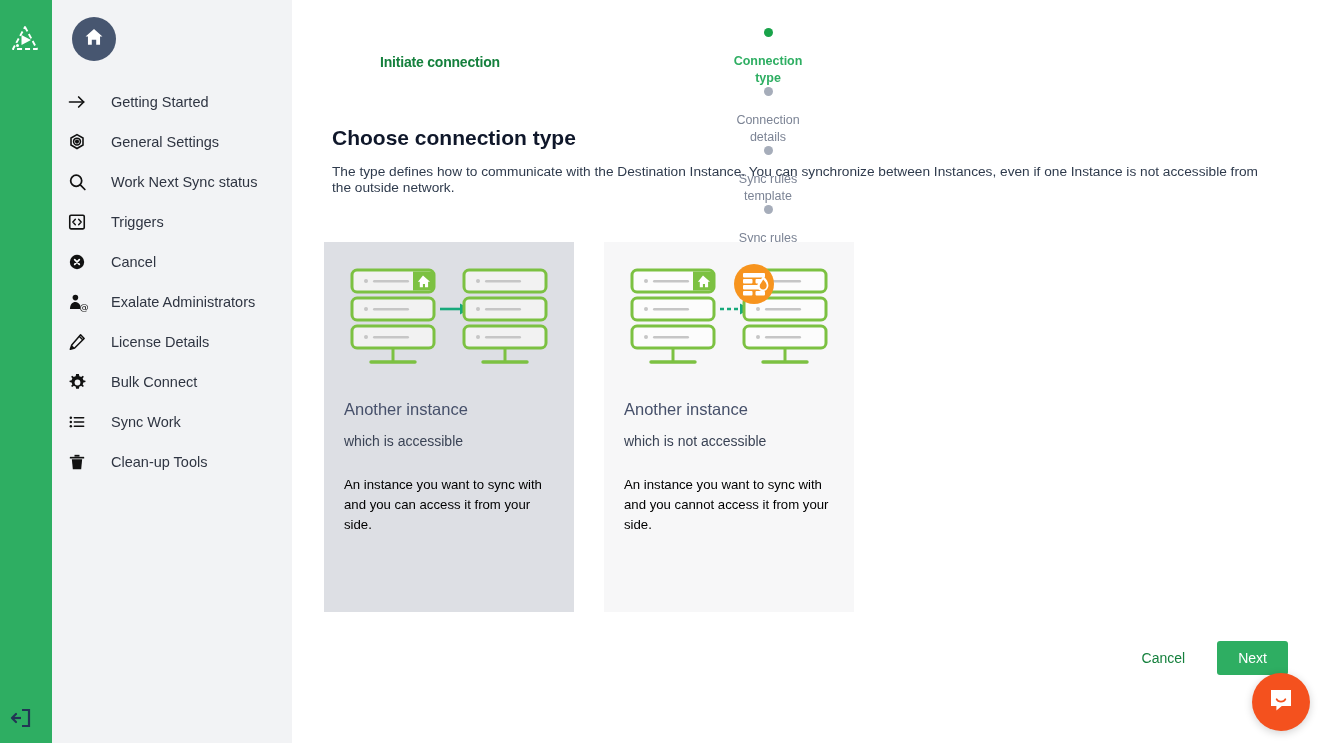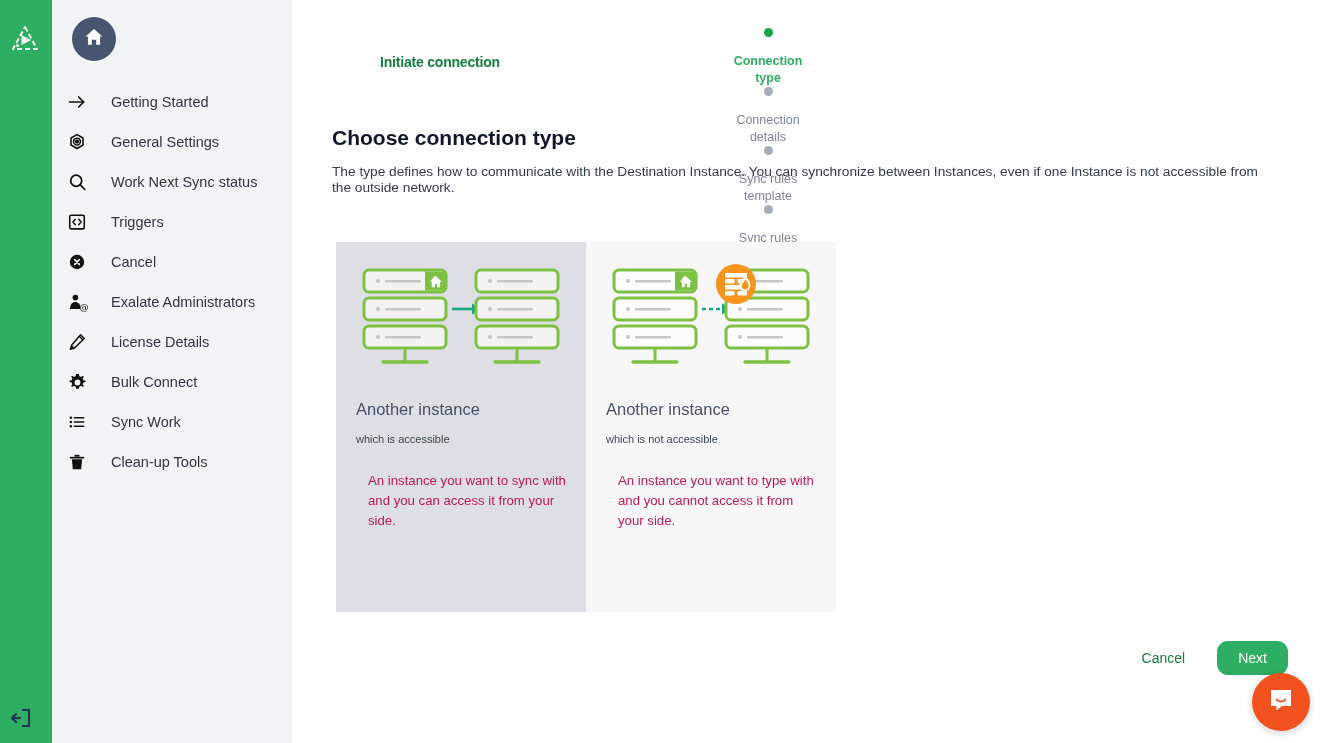--- a/index.html
+++ b/index.html
@@ -84,52 +84,52 @@
   h2.section-title {
     position: absolute; left: 40px; top: 126px;
     font-size: 21px; font-weight: bold; color: #0f172a;
   }
   .section-desc {
     position: absolute; left: 40px; top: 164px; width: 944px;
     font-size: 13.7px; line-height: 16px; color: #2f3b4d;
   }
 
   
-  .cards { position: absolute; left: 44px; top: 242px; display: flex; }
+  .cards { position: absolute; left: 32px; top: 242px; display: flex; gap: 30px; }
   .card {
     width: 250px; height: 370px;
     padding: 0 10px;
     cursor: pointer;
     position: relative;
   }
   .card.selected { background: #dddfe4; }
   .card.unselected { background: #f7f7f8; }
   .card-illu { height: 150px; display: flex; align-items: center; justify-content: center; }
   .card-title {
     font-size: 16.5px; color: #46506a; margin: 8px 0 0 10px;
   }
   .card-sub {
-    font-size: 11px; color: #3a4355; margin: 14px 0 0 10px;
+    font-size: 14px; color: #3a4355; margin: 14px 0 0 10px;
   }
   .card-body {
-    font-size: 13.2px; line-height: 20px; color: #be185d;
-    margin: 26px 10px 0 22px;
+    font-size: 13.2px; line-height: 20px; color: #000000;
+    margin: 26px 10px 0 10px;
   }
 
   
   .footer { position: absolute; right: 37px; top: 641px; display: flex; align-items: center; }
   .btn-cancel {
     font-size: 14px; color: #15803d;
     background: none; border: none; cursor: pointer;
     padding: 8px 10px; font-family: inherit;
   }
   .btn-next {
     margin-left: 22px;
     background: #2eae62; color: #ffffff;
-    border: none; border-radius: 11px;
+    border: none; border-radius: 3px;
     font-size: 14px; font-family: inherit;
     padding: 9px 21px; cursor: pointer;
   }
 
   
   .intercom {
     position: absolute; right: 15px; bottom: 12px;
     width: 58px; height: 58px; border-radius: 50%;
     background: #f4511e;
     display: flex; align-items: center; justify-content: center;
@@ -416,21 +416,21 @@
                 <rect x="119" y="29" width="9.5" height="4.6" rx="1"></rect>
                 <rect x="131.5" y="29" width="9.5" height="4.6" rx="1"></rect>
               </g>
               <path d="M139 14 c3.6 3 5.4 6.2 5.4 9.2 0 3.4 -2.5 5.9 -5.6 5.9 -3 0 -5.4 -2.3 -5.4 -5.3 0 -3.4 3.2 -5.1 5.6 -9.8 z" fill="#ffffff"></path>
               <path d="M139.2 17.6 c2.3 2.2 3.5 4.4 3.5 6.2 0 2.2 -1.6 3.7 -3.6 3.7 -1.9 0 -3.4 -1.4 -3.4 -3.3 0 -2.2 2 -3.3 3.5 -6.6 z" fill="#f7941e"></path>
             </g>
           </svg>
         </div>
         <div class="card-title">Another instance</div>
         <div class="card-sub">which is not accessible</div>
-        <div class="card-body">An instance you want to type with and you cannot access it from your side.</div>
+        <div class="card-body">An instance you want to sync with and you cannot access it from your side.</div>
       </div>
 
     </div>
 
     <div class="footer">
       <button class="btn-cancel">Cancel</button>
       <button class="btn-next">Next</button>
     </div>
 
     <div class="intercom">

